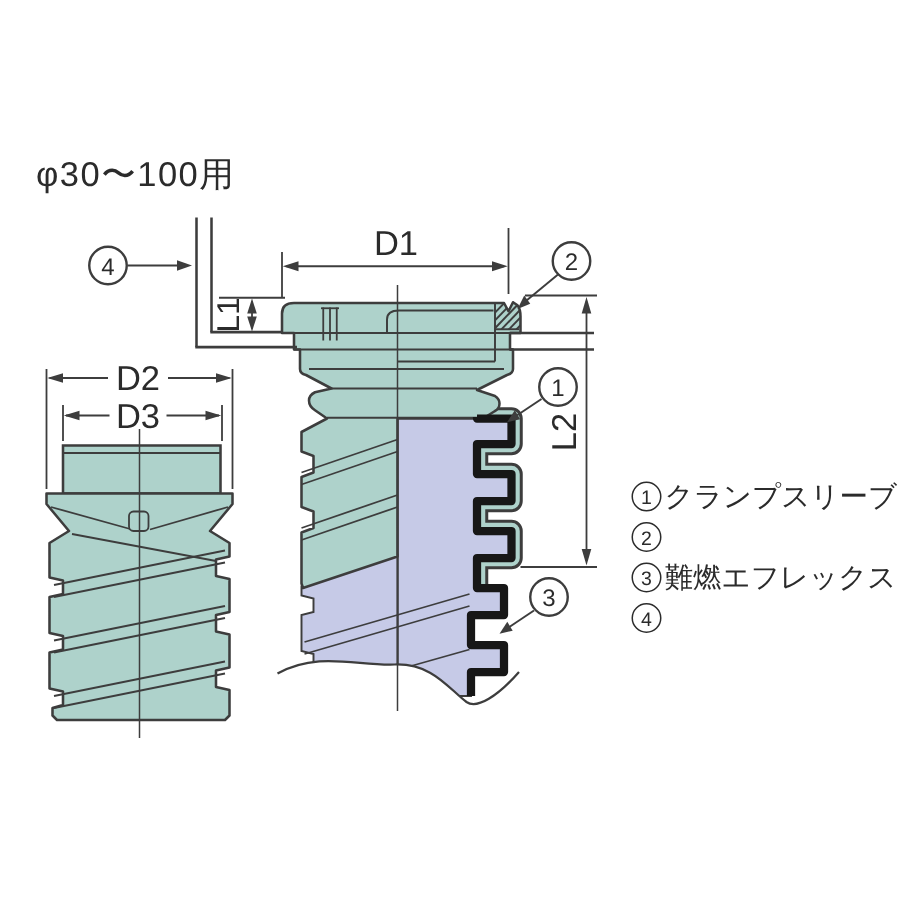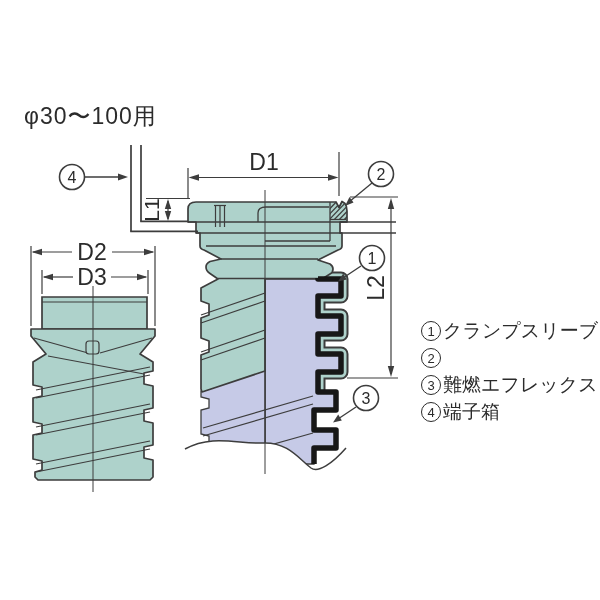--- a/index.html
+++ b/index.html
@@ -227,17 +227,16 @@
     </div>
     <div class="legend-row">
       <span class="cnum">2</span>
     </div>
     <div class="legend-row">
       <span class="cnum">3</span>
       <span>難燃エフレックス</span>
     </div>
     <div class="legend-row">
       <span class="cnum">4</span>
-      <span>端子箱</span>
     </div>
   </div>
 
 </div>
 
 </body></html>

